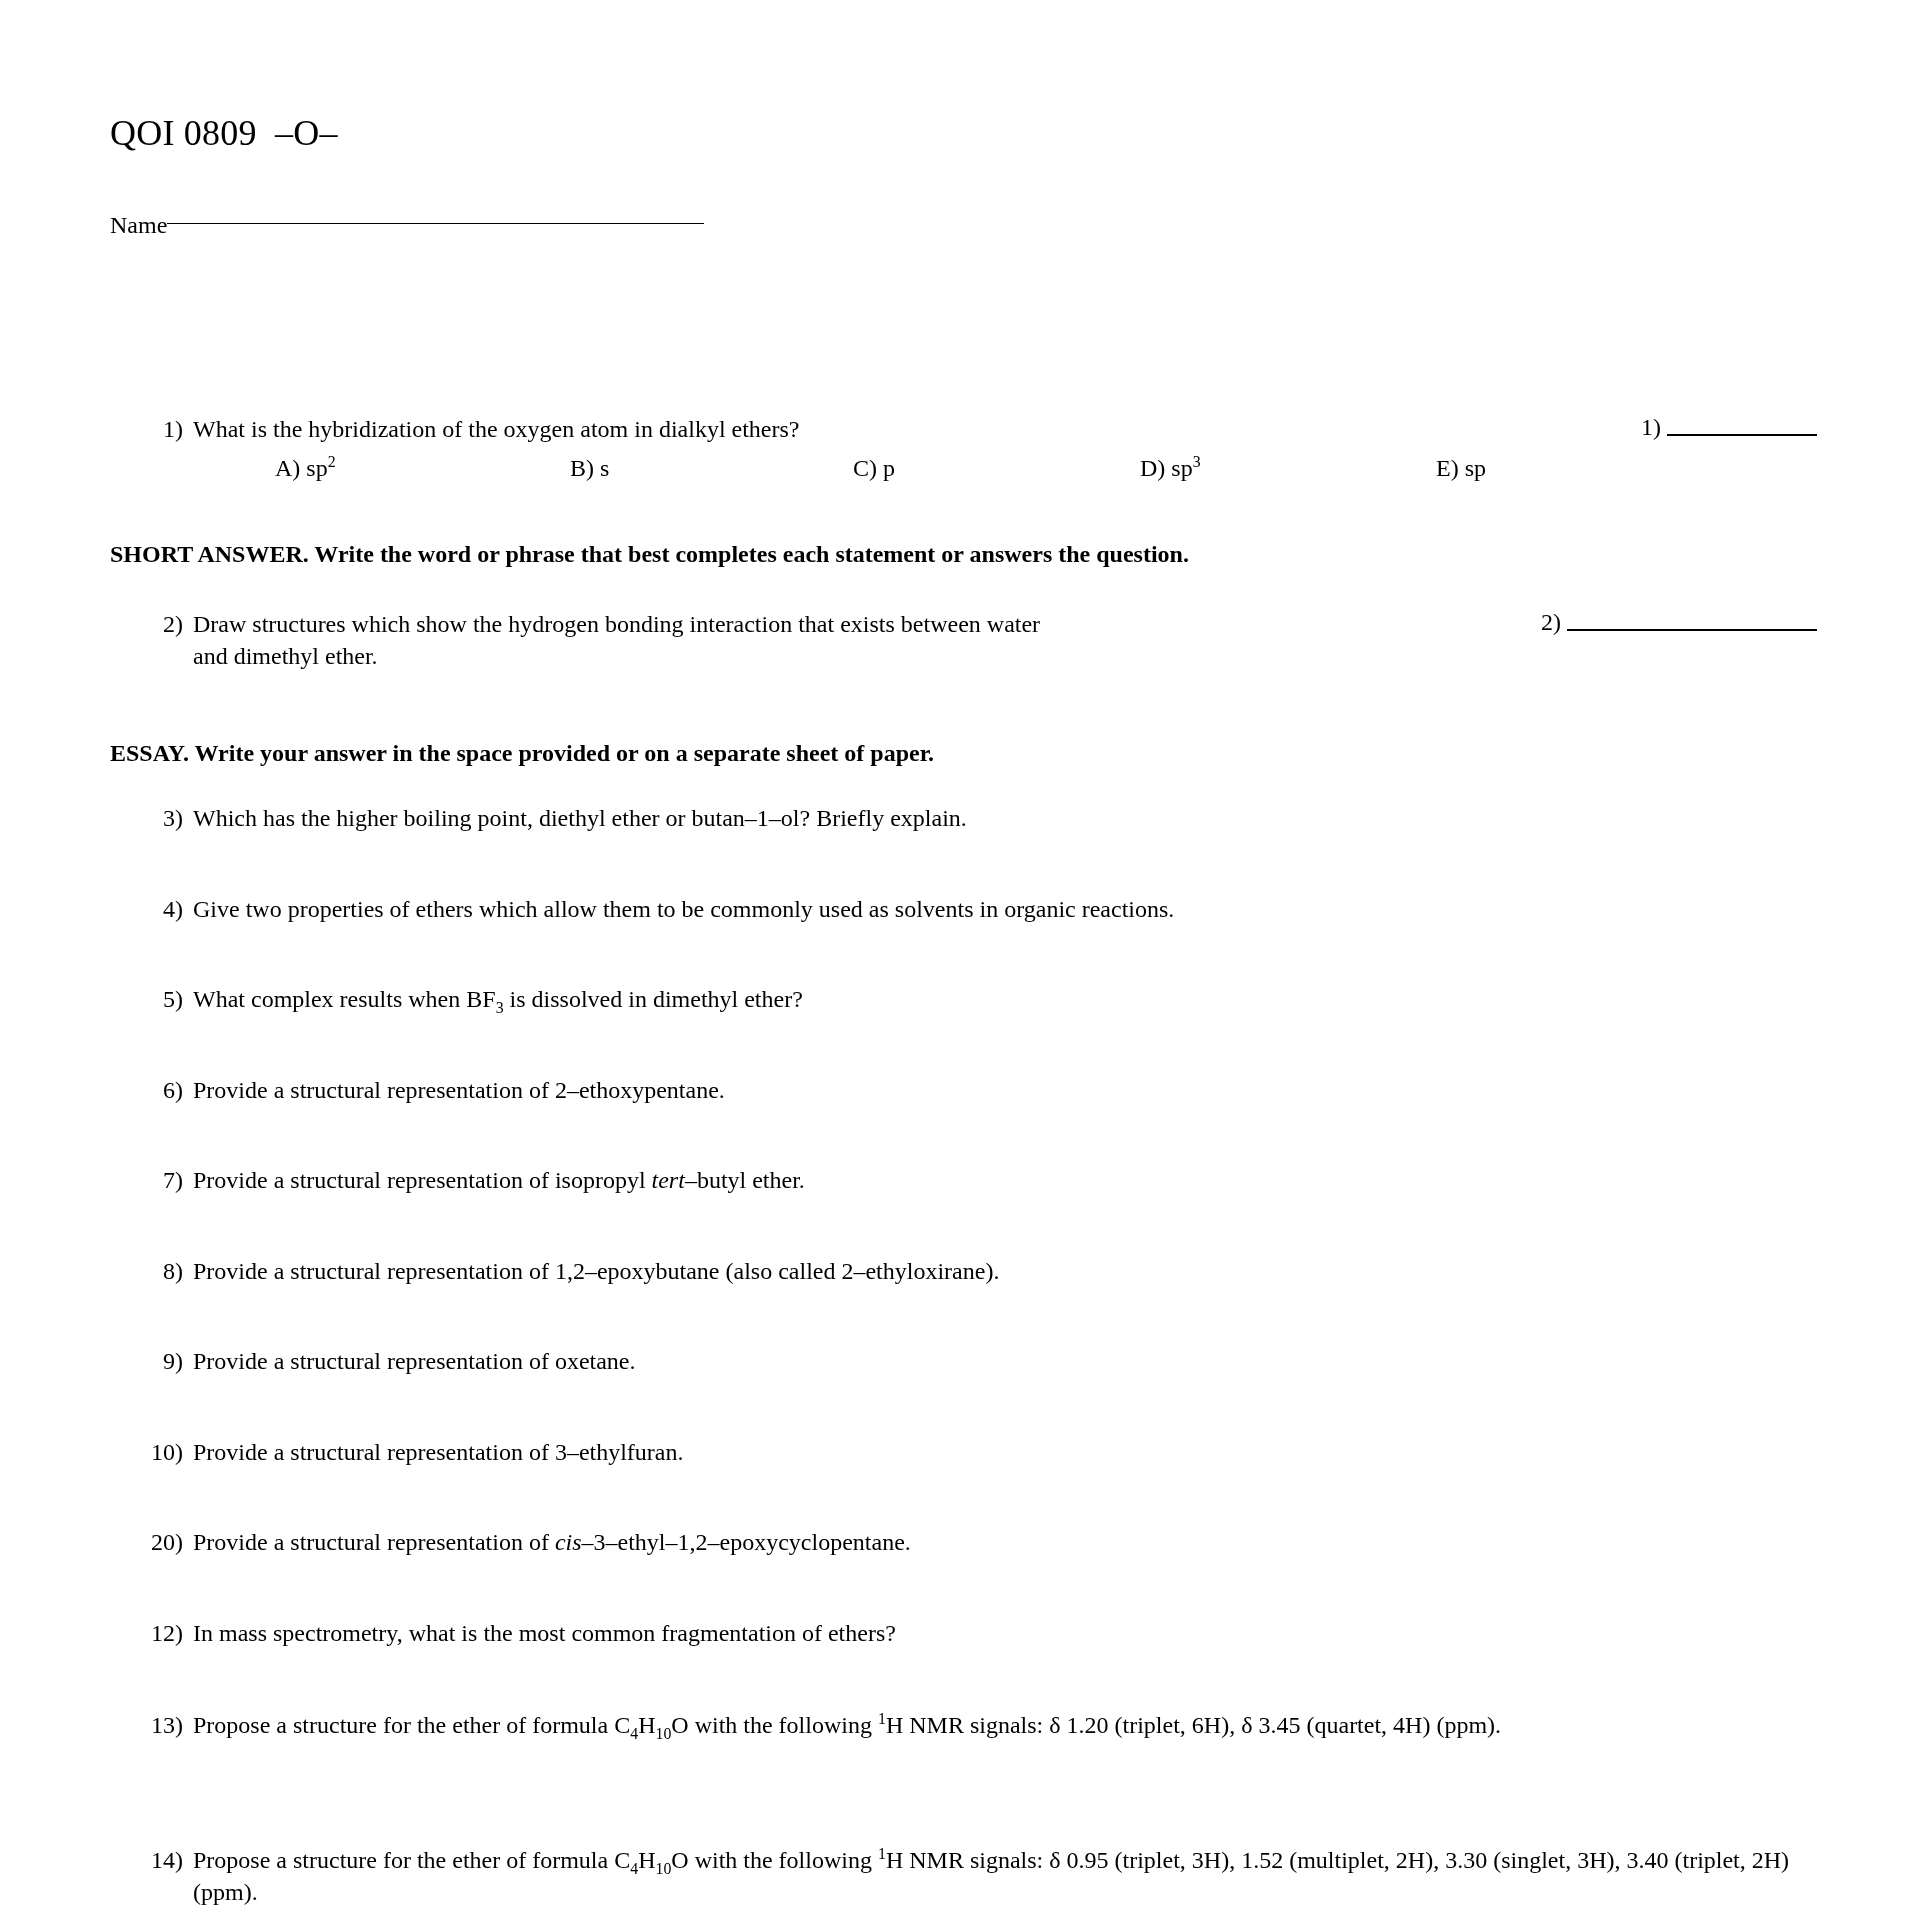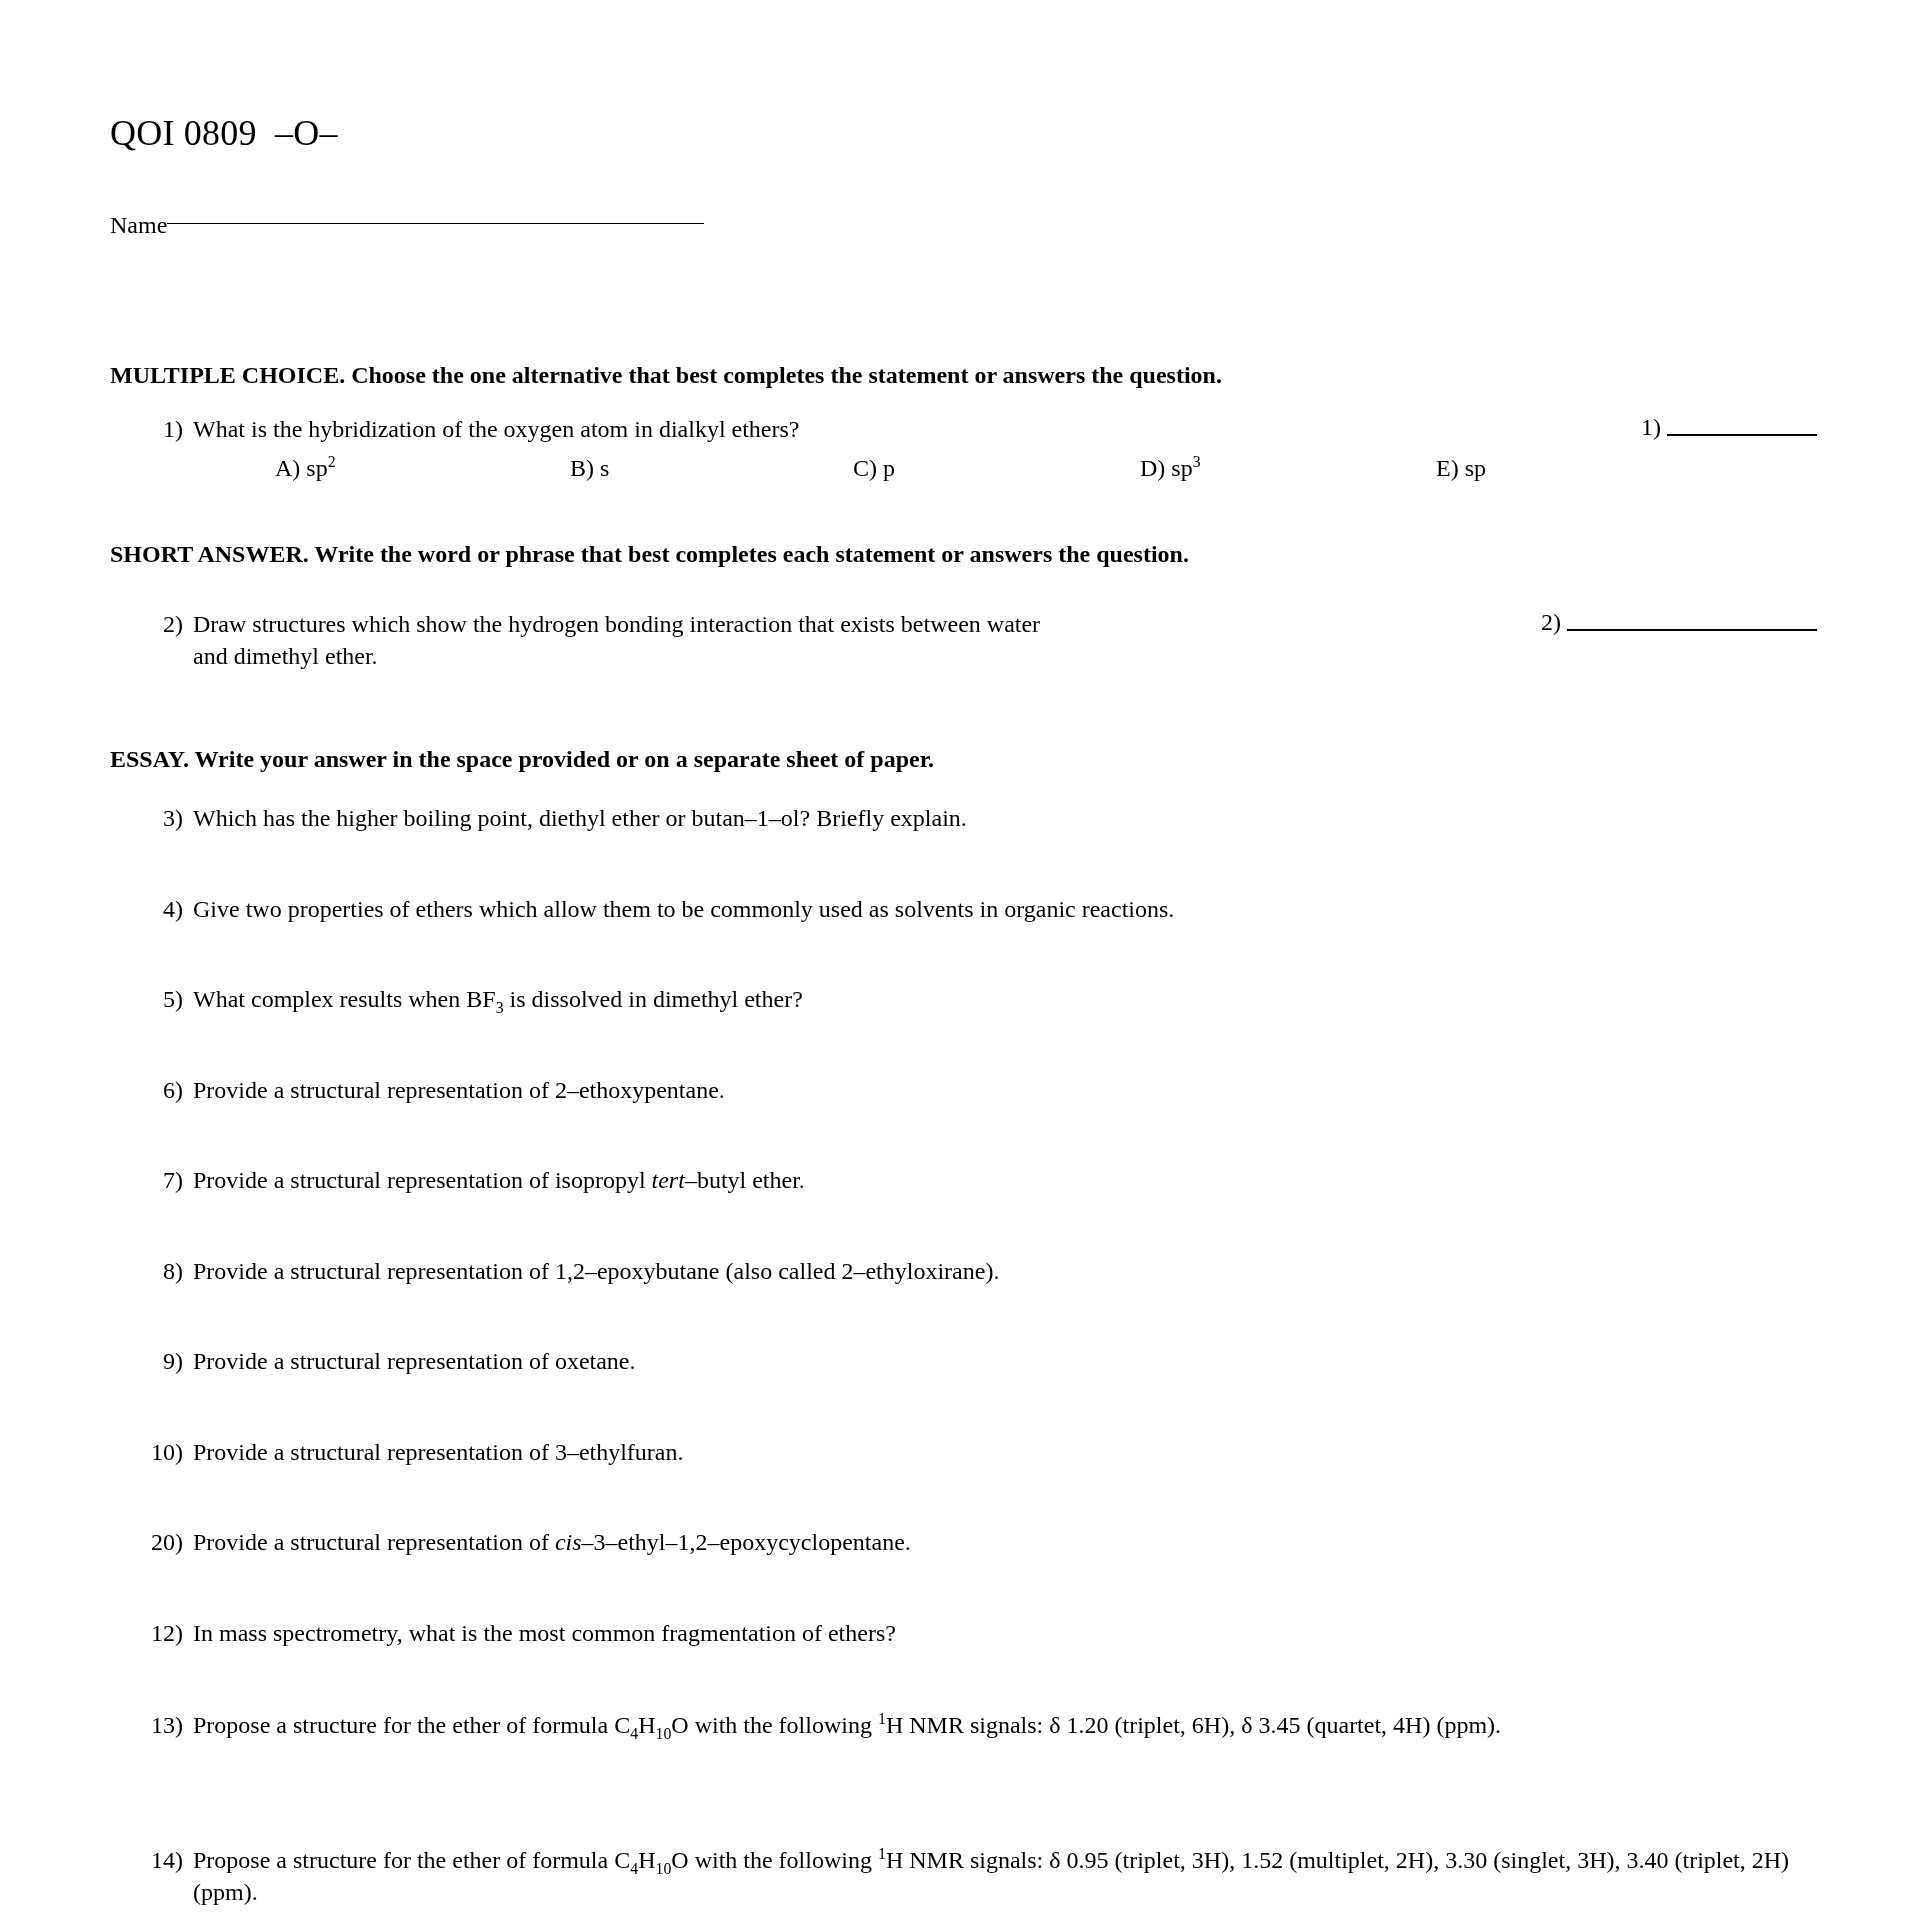--- a/index.html
+++ b/index.html
@@ -96,23 +96,20 @@
 
 <div class="page">
 
   <div class="doc-title">QOI 0809  –O–</div>
 
   <div class="name-row">
     <span>Name</span>
     <span class="name-rule"></span>
   </div>
 
-  <div class="section-head" style="top:362px;">
-    <span>MULTIPLE CHOICE.</span><span class="trail">  Choose the one alternative that best completes the statement or answers the question.</span>
-  </div>
 
   <div class="q q-w-blank" style="left:110px; top:414px;">
     <span class="qnum">1)</span>
     <span class="qbody">What is the hybridization of the oxygen atom in dialkyl ethers?</span>
   </div>
   <div class="ansblank" style="left:1641px; top:414px;">
     <span>1)</span>
     <span class="arule" style="width:150px;"></span>
   </div>
 
@@ -131,21 +128,21 @@
   <div class="q q-w-blank" style="left:110px; top:609px;">
     <span class="qnum">2)</span>
     <span class="qbody">Draw structures which show the hydrogen bonding interaction that exists between water</span>
     <span class="qbody">and dimethyl ether.</span>
   </div>
   <div class="ansblank" style="left:1541px; top:609px;">
     <span>2)</span>
     <span class="arule" style="width:250px;"></span>
   </div>
 
-  <div class="section-head" style="top:740px;margin-top:6px;">
+  <div class="section-head" style="top:740px;">
     <span>ESSAY.</span><span class="trail">  Write your answer in the space provided or on a separate sheet of paper.</span>
   </div>
 
   <div class="q" style="left:110px; top:803px; width:1695px;">
     <span class="qnum">3)</span>
     <span class="qbody">Which has the higher boiling point, diethyl ether or butan–1–ol? Briefly explain.</span>
   </div>
 
   <div class="q" style="left:110px; top:894px; width:1726px;">
     <span class="qnum">4)</span>

